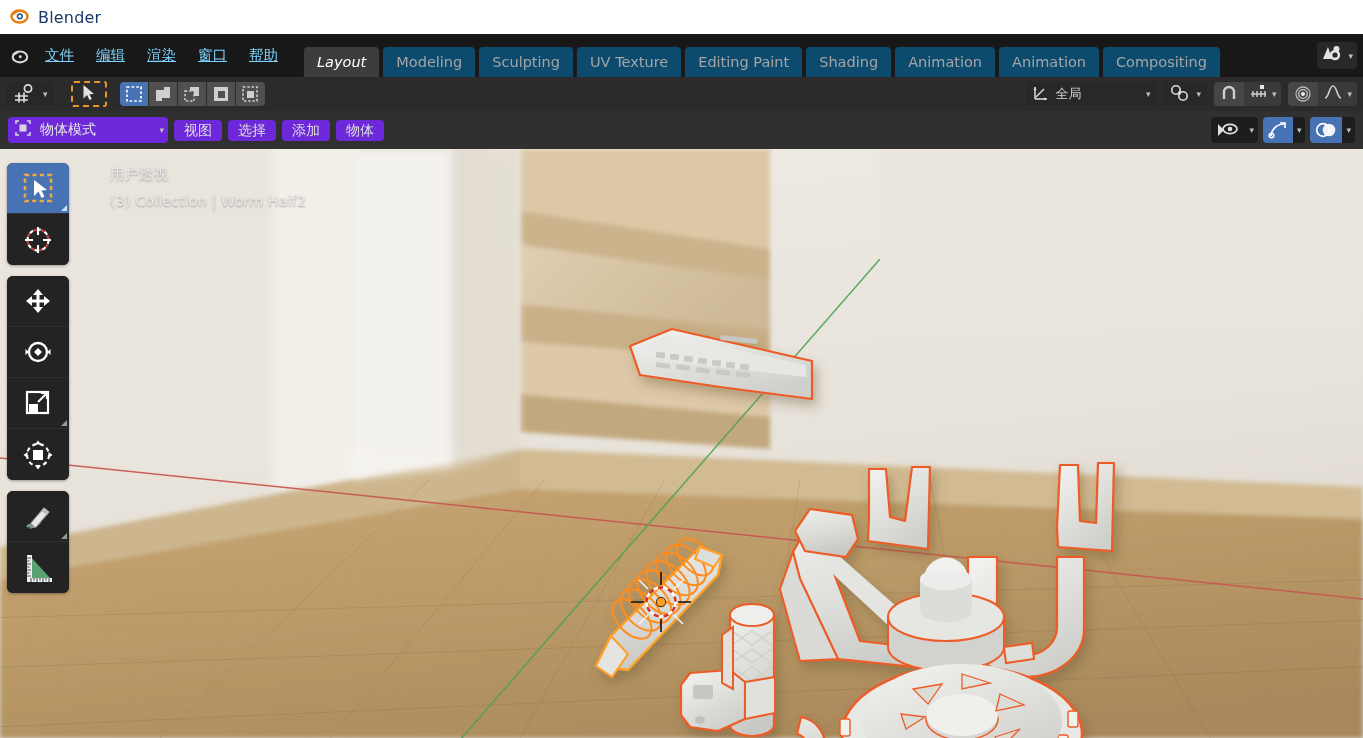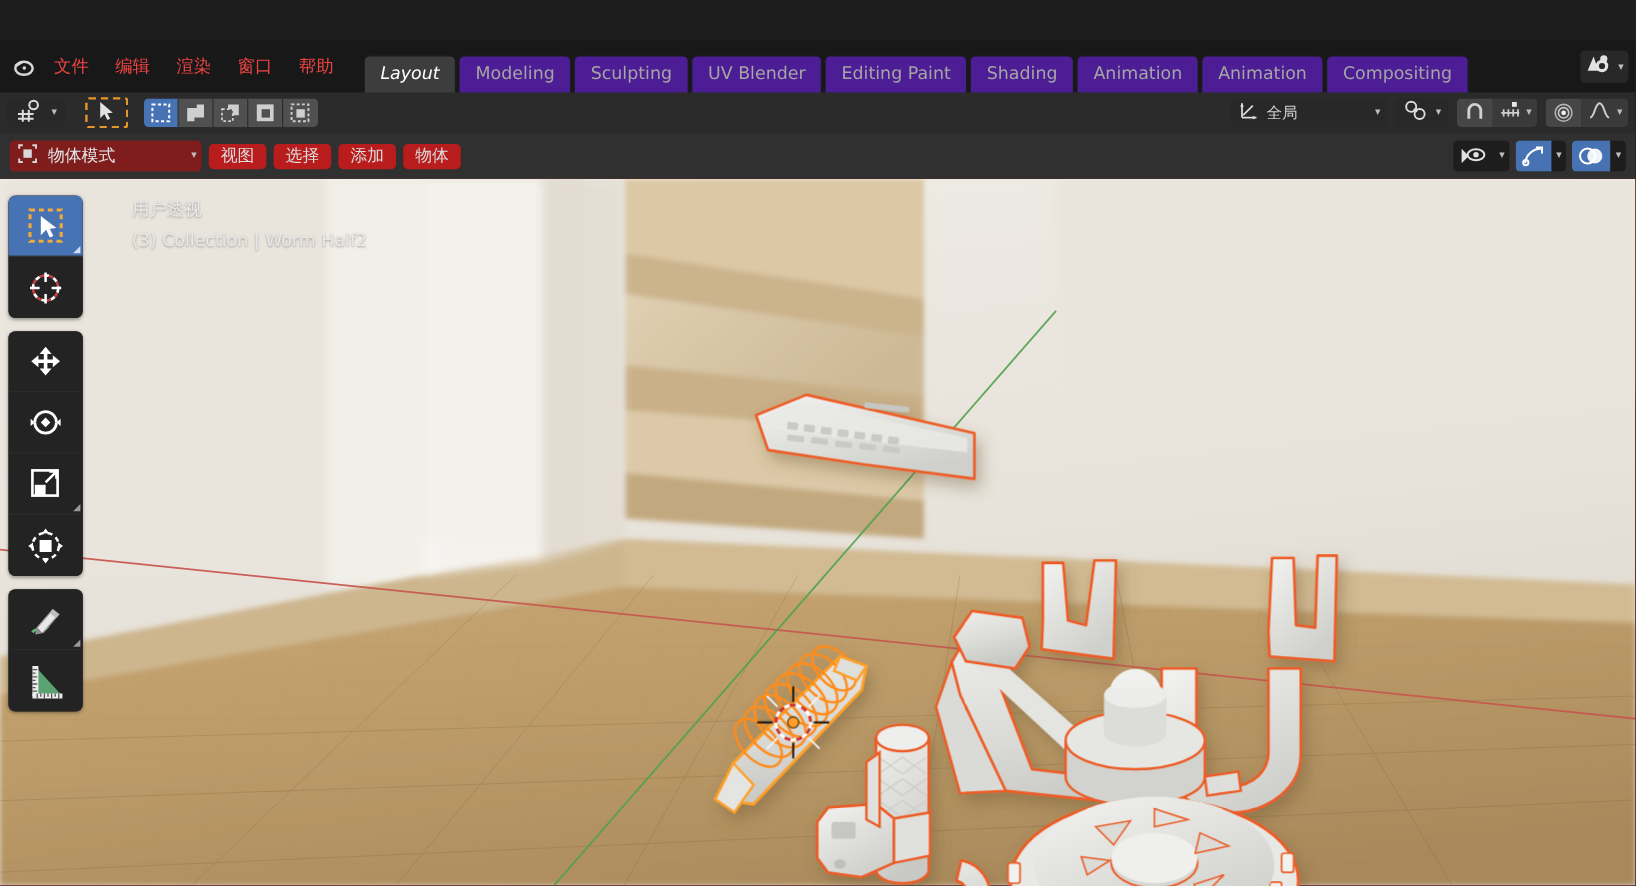--- a/index.html
+++ b/index.html
@@ -20,27 +20,27 @@
     font-family: "DejaVu Sans", "Liberation Sans", sans-serif;
   }
 
   
   .topbar {
     position: absolute; left: 0; top: 34px; width: 1363px; height: 43px;
     background: #181818; display: flex; align-items: center; padding: 0 4px;
   }
   .topbar-logo { width: 30px; height: 30px; display:flex; align-items:center; justify-content:center; }
   .menu-item {
-    font-size: 14.5px; color: #ef4444; padding: 4px 11px; border-radius: 3px;
-    white-space: nowrap; cursor: default;
+    font-size: 14.5px; color: #7dd3fc; padding: 4px 11px; border-radius: 3px;
+    white-space: nowrap; cursor: default; text-decoration: underline;
   }
   .wstabs { display: flex; align-items: flex-end; height: 43px; margin-left: 14px; }
   .wstab {
     font-size: 14.5px; color: #a5a5a5; padding: 7px 13px 8px; white-space: nowrap;
-    background: #4c1d95; border-radius: 5px 5px 0 0; margin-right: 2px;
+    background: #0c4a6e; border-radius: 5px 5px 0 0; margin-right: 2px;
     border: 1px solid #1b1b1b; border-bottom: none; align-self: flex-end;
     position: relative; top: 1px;
   }
   .wstab.active { background: #3d3d3d; color: #ffffff; font-style: italic; }
   .topbar-right { margin-left: auto; display: flex; align-items: center; gap: 3px; padding-right: 2px;}
   .icon-btn {
     background: #282828; border-radius: 4px; height: 27px; display: flex;
     align-items: center; padding: 0 4px; gap: 2px;
   }
 
@@ -66,26 +66,26 @@
     display:flex; align-items:center; justify-content:center; margin-left: 10px; margin-right: 6px;
   }
   .chev { font-size: 9px; color: #bdbdbd; }
 
   
   .vpheader {
     position: absolute; left: 0; top: 111px; width: 1363px; height: 38px;
     background: #303030; display: flex; align-items: center; padding: 0 8px; gap: 6px;
   }
   .mode-select {
-    display: flex; align-items: center; background: #7f1d1d; border-radius: 4px;
+    display: flex; align-items: center; background: #6d28d9; border-radius: 4px;
     height: 26px; padding: 0 4px 0 6px; gap: 8px; min-width: 160px;
   }
   .mode-label { color: #e6e6e6; font-size: 14px; }
   .vmenu {
-    color: #dcdcdc; font-size: 14px; background: #b91c1c; border-radius: 4px;
+    color: #dcdcdc; font-size: 14px; background: #6d28d9; border-radius: 4px;
     padding: 3px 10px 4px; line-height: 1;
   }
   .vpheader-right { margin-left: auto; display: flex; align-items: center; gap: 5px; }
   .tog-group { display: flex; align-items: stretch; border-radius: 4px; overflow: hidden; height: 26px; }
   .tog { background: #1d1d1d; display:flex; align-items:center; justify-content:center; padding: 0 5px; }
   .tog.on { background: #4772b3; }
   .tog.sp { padding: 0 4px; }
 
   
   .viewport {
@@ -116,20 +116,31 @@
   
   .vptext { position: absolute; left: 110px; top: 16px; z-index: 25; pointer-events: none; }
   .vptext div { color: #e9e9e9; font-size: 14.5px; text-shadow: 0 1px 2px rgba(0,0,0,.35); }
   .vptext .l1 { margin-bottom: 9px; }
 </style>
 </head>
 <body>
 
 <div id="app">
 
+  <div class="titlebar">
+    <span>
+      <svg width="22" height="22" viewBox="0 0 22 22">
+        <ellipse cx="11.5" cy="12.5" rx="8" ry="6" fill="none" stroke="#e87d0d" stroke-width="2.4"></ellipse>
+        <path d="M3 9.5 L9 5.5 L10.5 8 L4.5 11.5 Z" fill="#e87d0d"></path>
+        <circle cx="11.8" cy="12.3" r="3.1" fill="#265787"></circle>
+        <circle cx="11.8" cy="12.3" r="1.5" fill="#ffffff"></circle>
+      </svg>
+    </span>
+    <span class="titlebar-label">Blender</span>
+  </div>
 
   <div class="topbar">
     <span class="topbar-logo">
       <svg width="21" height="21" viewBox="0 0 22 22">
         <ellipse cx="11.5" cy="12.5" rx="7.6" ry="5.7" fill="none" stroke="#d8d8d8" stroke-width="2.2"></ellipse>
         <path d="M3.2 9.6 L9 5.8 L10.4 8.1 L4.6 11.5 Z" fill="#d8d8d8"></path>
         <circle cx="11.8" cy="12.3" r="3" fill="#1d1d1d"></circle>
         <circle cx="11.8" cy="12.3" r="1.5" fill="#d8d8d8"></circle>
       </svg>
     </span>
@@ -137,21 +148,21 @@
     <div class="menu-item">文件</div>
     <div class="menu-item">编辑</div>
     <div class="menu-item">渲染</div>
     <div class="menu-item">窗口</div>
     <div class="menu-item">帮助</div>
 
     <div class="wstabs">
       <div class="wstab active">Layout</div>
       <div class="wstab">Modeling</div>
       <div class="wstab">Sculpting</div>
-      <div class="wstab">UV Blender</div>
+      <div class="wstab">UV Texture</div>
       <div class="wstab">Editing Paint</div>
       <div class="wstab">Shading</div>
       <div class="wstab">Animation</div>
       <div class="wstab">Animation</div>
       <div class="wstab">Compositing</div>
     </div>
 
     <div class="topbar-right">
       <div class="icon-btn">
         <span>

